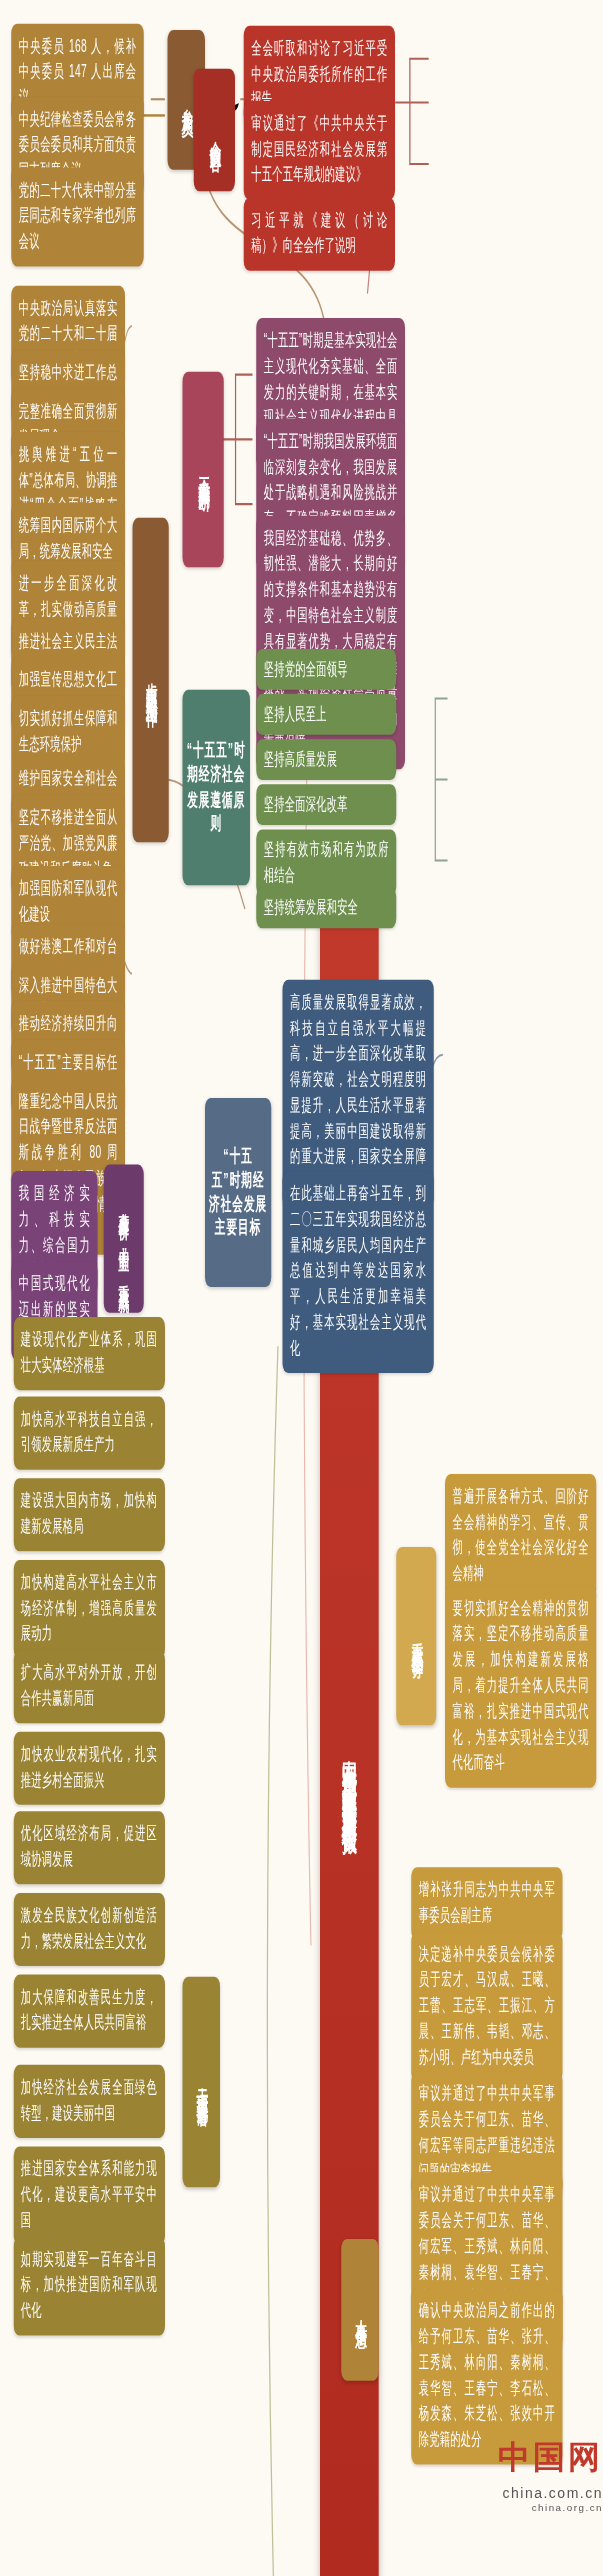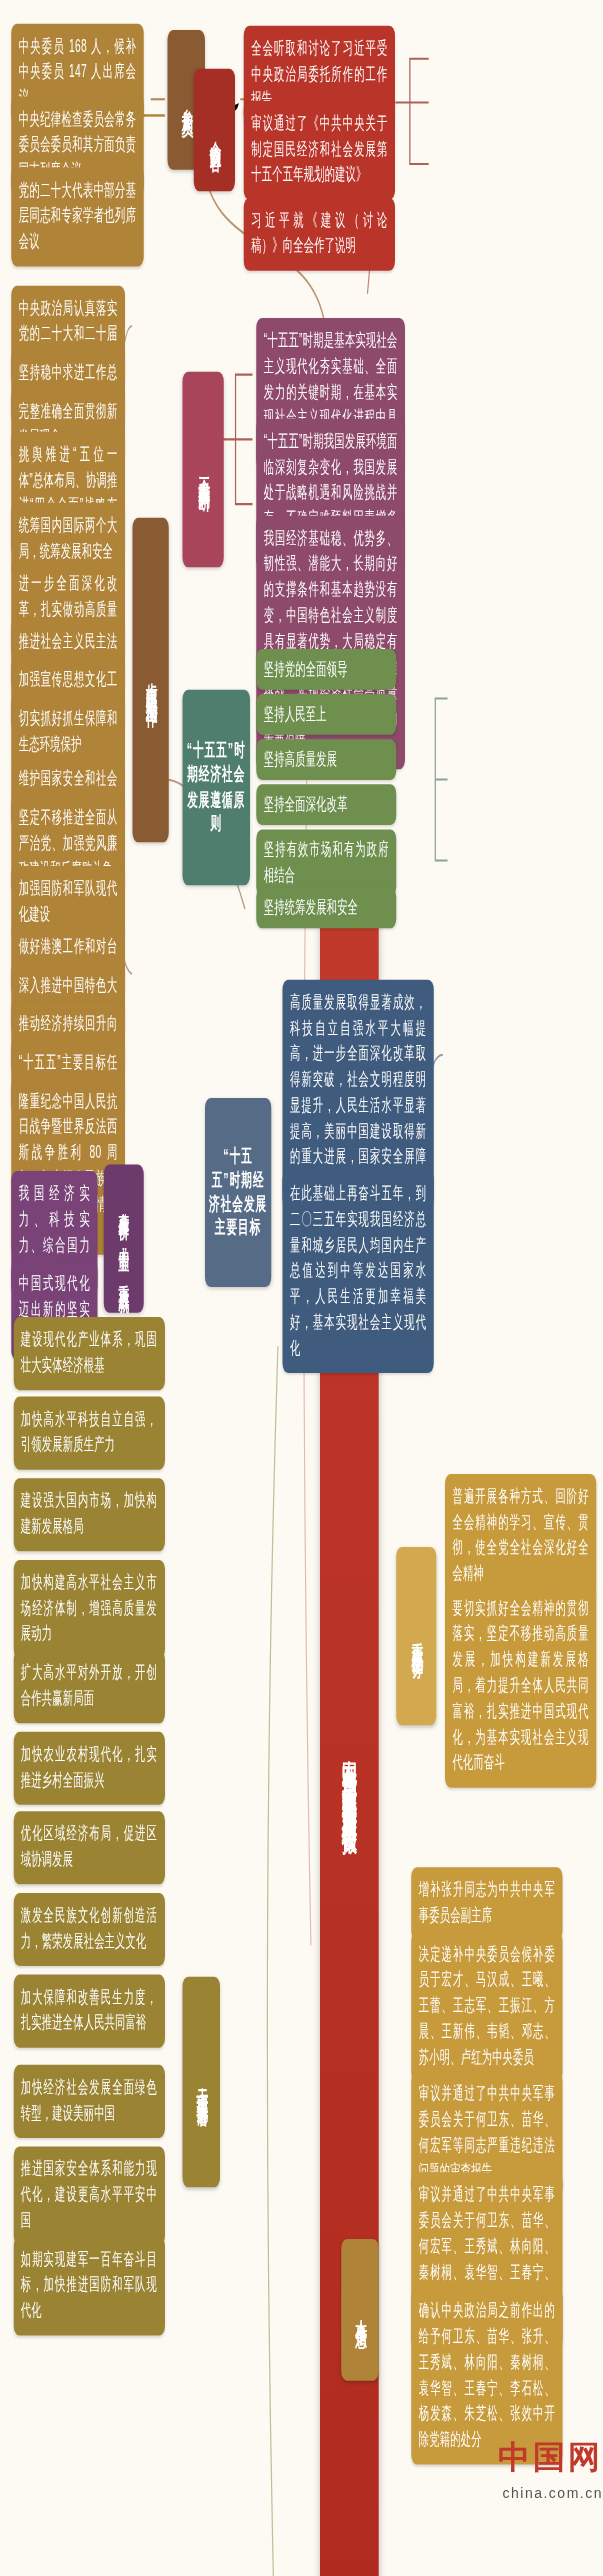--- a/index.html
+++ b/index.html
@@ -321,14 +321,15 @@
   <span>审议并通过了中共中央军事委员会关于何卫东、苗华、何宏军、王秀斌、林向阳、秦树桐、袁华智、王春宁、张红兵严重违纪违法问题的审查报告</span>
 </div>
     <div class="node c-gold" style="left: 329px; top: 1065px; width: 121px; transform-origin: 0px 0px; font-size: 8.2px;">
   <span>确认中央政治局之前作出的给予何卫东、苗华、张升、王秀斌、林向阳、秦树桐、袁华智、王春宁、李石松、杨发森、朱芝松、张效中开除党籍的处分</span>
 </div>
   </div>
 
 <div class="footer">
   <div class="logo-cn">中国网</div>
   <div class="logo-sub">china.com.cn</div>
+  <div class="logo-sub2">china.org.cn</div>
 </div>
 
 
 </body></html>

